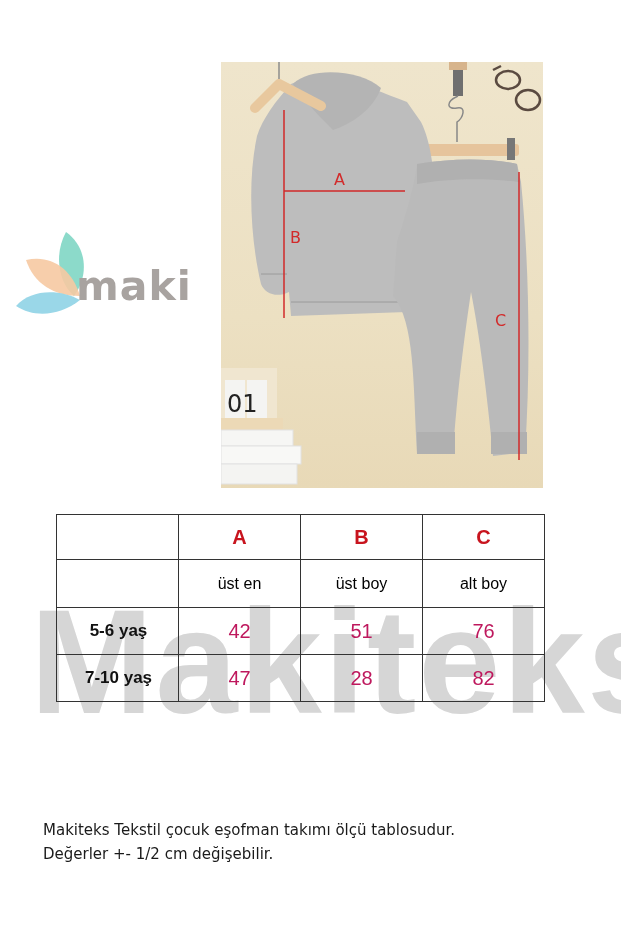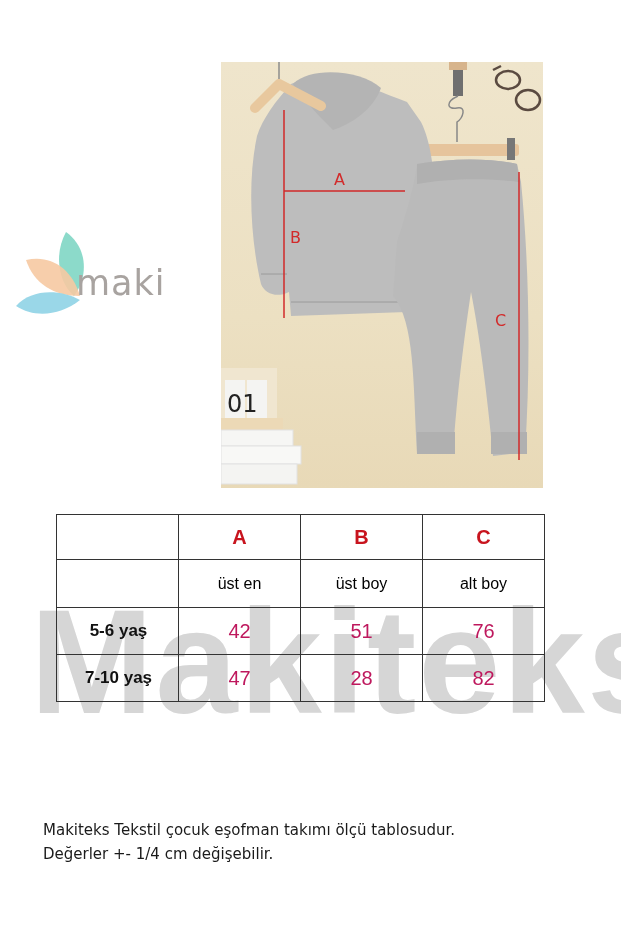--- a/index.html
+++ b/index.html
@@ -4,21 +4,21 @@
   <style>
     html, body { margin: 0; padding: 0; }
     body {
       width: 621px; height: 931px; background: #ffffff; position: relative; overflow: hidden;
       font-family: "Liberation Sans", "DejaVu Sans", sans-serif;
     }
     
     .logo { position: absolute; left: 14px; top: 226px; width: 175px; height: 90px; }
     .logo-text {
       position: absolute; left: 62px; top: 40px;
-      font-family: "DejaVu Sans", sans-serif; font-size: 35px; font-weight: 400;
+      font-family: "DejaVu Sans", sans-serif; font-size: 41px; font-weight: 700;
       color: #a8a3a0; letter-spacing: 1px; line-height: 1;
     }
     
     .photo {
       position: absolute; left: 221px; top: 62px; width: 322px; height: 426px;
       background: linear-gradient(180deg, #efe5cc 0%, #ece0c2 60%, #e8d9b7 100%);
       overflow: hidden;
     }
     .photo svg { position: absolute; left: 0; top: 0; }
     .photo-label { position: absolute; color: #d22a2a; font-size: 16px; font-family: "DejaVu Sans", sans-serif; }
@@ -154,14 +154,14 @@
     <td class="age">7-10 yaş</td>
     <td class="val">47</td>
     <td class="val">28</td>
     <td class="val">82</td>
   </tr>
 </tbody>
   </table>
 
 <div class="caption">
   <div>Makiteks Tekstil çocuk eşofman takımı ölçü tablosudur.</div>
-  <div>Değerler +- 1/4 cm değişebilir.</div>
+  <div>Değerler +- 1/2 cm değişebilir.</div>
 </div>
 
 </body></html>

